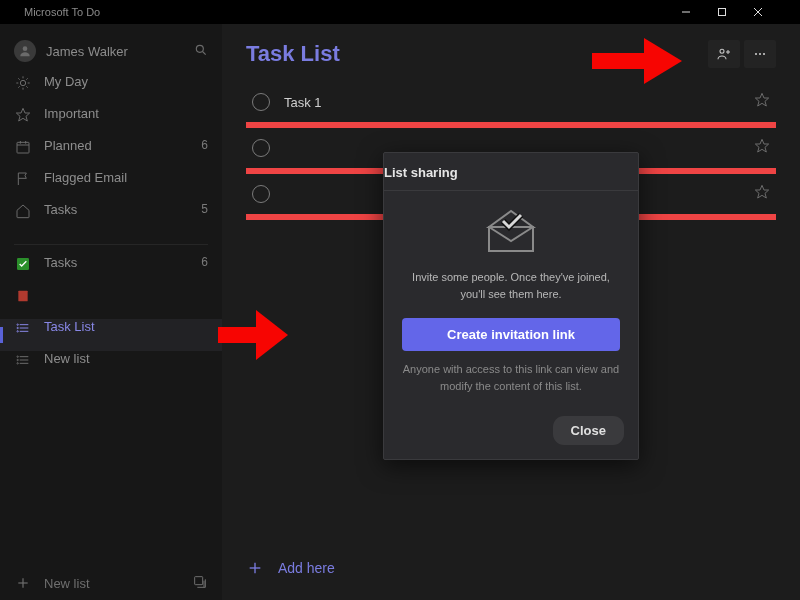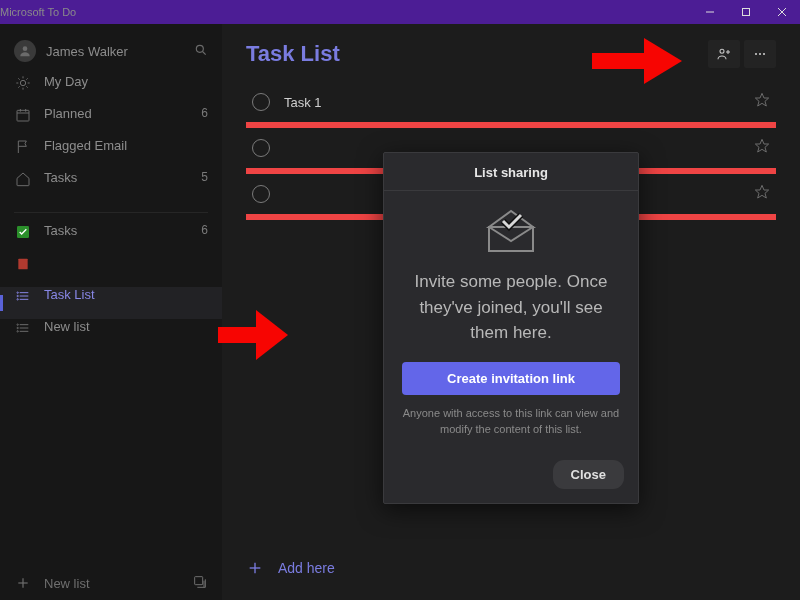--- a/index.html
+++ b/index.html
@@ -1,18 +1,18 @@
 <!DOCTYPE html>
 <html><head>
 <meta charset="utf-8">
 <style>
   * { box-sizing: border-box; margin: 0; padding: 0; font-family: "Segoe UI", Arial, sans-serif; }
   html, body { width: 800px; height: 600px; overflow: hidden; background: #000; }
   .window { width: 800px; height: 600px; background: #121212; display: flex; flex-direction: column; }
-  .titlebar { height: 24px; background: #4c1d95; display: flex; align-items: center; padding: 0 0; }
+  .titlebar { height: 24px; background: #000000; display: flex; align-items: center; padding: 0 24px; }
   .titlebar .title { color: #8a8a8a; font-size: 11px; flex: 1; }
   .win-controls { display: flex; gap: 0; }
   .win-btn { width: 36px; height: 24px; display: flex; align-items: center; justify-content: center; color: #ddd; }
   .body { flex: 1; display: flex; min-height: 0; }
   .sidebar { width: 222px; background: #171717; display: flex; flex-direction: column; padding-top: 8px; }
   .user-row { display: flex; align-items: center; padding: 8px 14px; color: #8c8c8c; font-size: 13px; }
   .avatar { width: 22px; height: 22px; border-radius: 50%; background: #3a3a3a; margin-right: 10px; display:flex; align-items:center; justify-content:center; }
   .user-row .name { flex: 1; }
   .search-icon { color: #6b6b6b; }
   .nav { padding: 4px 0; }
@@ -37,24 +37,24 @@
   .tasks { flex:1; }
   .task-row { display:flex; align-items:center; height:46px; border-bottom:6px solid #ef4444; padding:0 6px; }
   .task-circle { width:18px; height:18px; border:1.5px solid #7a7a7a; border-radius:50%; margin-right:14px; }
   .task-title { flex:1; color:#cfcfcf; font-size:13px; }
   .task-star { color:#6c6c6c; }
   .add-task-row { display:flex; align-items:center; height:40px; color:#7a7ce0; font-size:14px; }
   .add-task-row .plus { width:18px; margin-right:14px; display:flex; align-items:center; justify-content:center; }
   
   .overlay { position:absolute; left:0; top:0; right:0; bottom:0; display:flex; align-items:flex-start; justify-content:center; }
   .dialog { margin-top:128px; width:256px; background:#2a2a2d; border:1px solid #3a3a3d; border-radius:2px; box-shadow:0 6px 24px rgba(0,0,0,.6); display:flex; flex-direction:column; }
-  .dialog-title { text-align:center; color:#e6e6e6; font-size:13px; font-weight:600; padding:12px 0 10px; border-bottom:1px solid #3a3a3d; }
+  .dialog-title { color:#e6e6e6; font-size:13px; font-weight:600; padding:12px 0 10px; border-bottom:1px solid #3a3a3d; }
   .dialog-body { padding:16px 18px 12px; display:flex; flex-direction:column; align-items:center; }
   .dialog-illus { width:64px; height:48px; margin-bottom:14px; }
-  .dialog-text { text-align:center; color:#b8b8b8; font-size:17px; line-height:1.5; margin-bottom:16px; }
+  .dialog-text { text-align:center; color:#b8b8b8; font-size:11px; line-height:1.5; margin-bottom:16px; }
   .primary-btn { width:100%; background:#6366e9; color:#fff; font-size:13px; font-weight:600; text-align:center; padding:9px 0; border-radius:4px; cursor:pointer; margin-bottom:10px; }
   .dialog-sub { text-align:center; color:#8a8a8a; font-size:11px; line-height:1.5; }
   .dialog-footer { display:flex; justify-content:flex-end; padding:10px 14px 14px; }
   .close-btn { background:#3a3a3d; color:#e0e0e0; font-size:13px; font-weight:600; padding:7px 18px; border-radius:11px; cursor:pointer; }
   
   .arrow { position:absolute; pointer-events:none; }
   .arrow svg polygon { fill:#f70502; }
   .arrow svg rect { fill:#f70502; }
 </style>
 </head>
@@ -112,20 +112,29 @@
                 <line x1="12" y1="19" x2="12" y2="22"></line>
                 <line x1="2" y1="12" x2="5" y2="12"></line>
                 <line x1="19" y1="12" x2="22" y2="12"></line>
                 <line x1="5" y1="5" x2="7" y2="7"></line>
                 <line x1="17" y1="17" x2="19" y2="19"></line>
                 <line x1="5" y1="19" x2="7" y2="17"></line>
                 <line x1="17" y1="7" x2="19" y2="5"></line>
               </svg>
             </span>
           <span class="label">My Day</span>
+          <span class="count"></span>
+        </div>
+        <div class="nav-item">
+          <span class="icon">
+              <svg width="16" height="16" viewBox="0 0 24 24" fill="none" stroke="currentColor" stroke-width="1.5">
+                <polygon points="12,2 15,9 22,9 16.5,14 18.5,21 12,17 5.5,21 7.5,14 2,9 9,9"></polygon>
+              </svg>
+            </span>
+          <span class="label">Important</span>
           <span class="count"></span>
         </div>
         <div class="nav-item">
           <span class="icon">
               <svg width="16" height="16" viewBox="0 0 24 24" fill="none" stroke="currentColor" stroke-width="1.5">
                 <rect x="3" y="5" width="18" height="16" rx="1"></rect>
                 <line x1="3" y1="9" x2="21" y2="9"></line>
                 <line x1="8" y1="3" x2="8" y2="7"></line>
                 <line x1="16" y1="3" x2="16" y2="7"></line>
               </svg>

